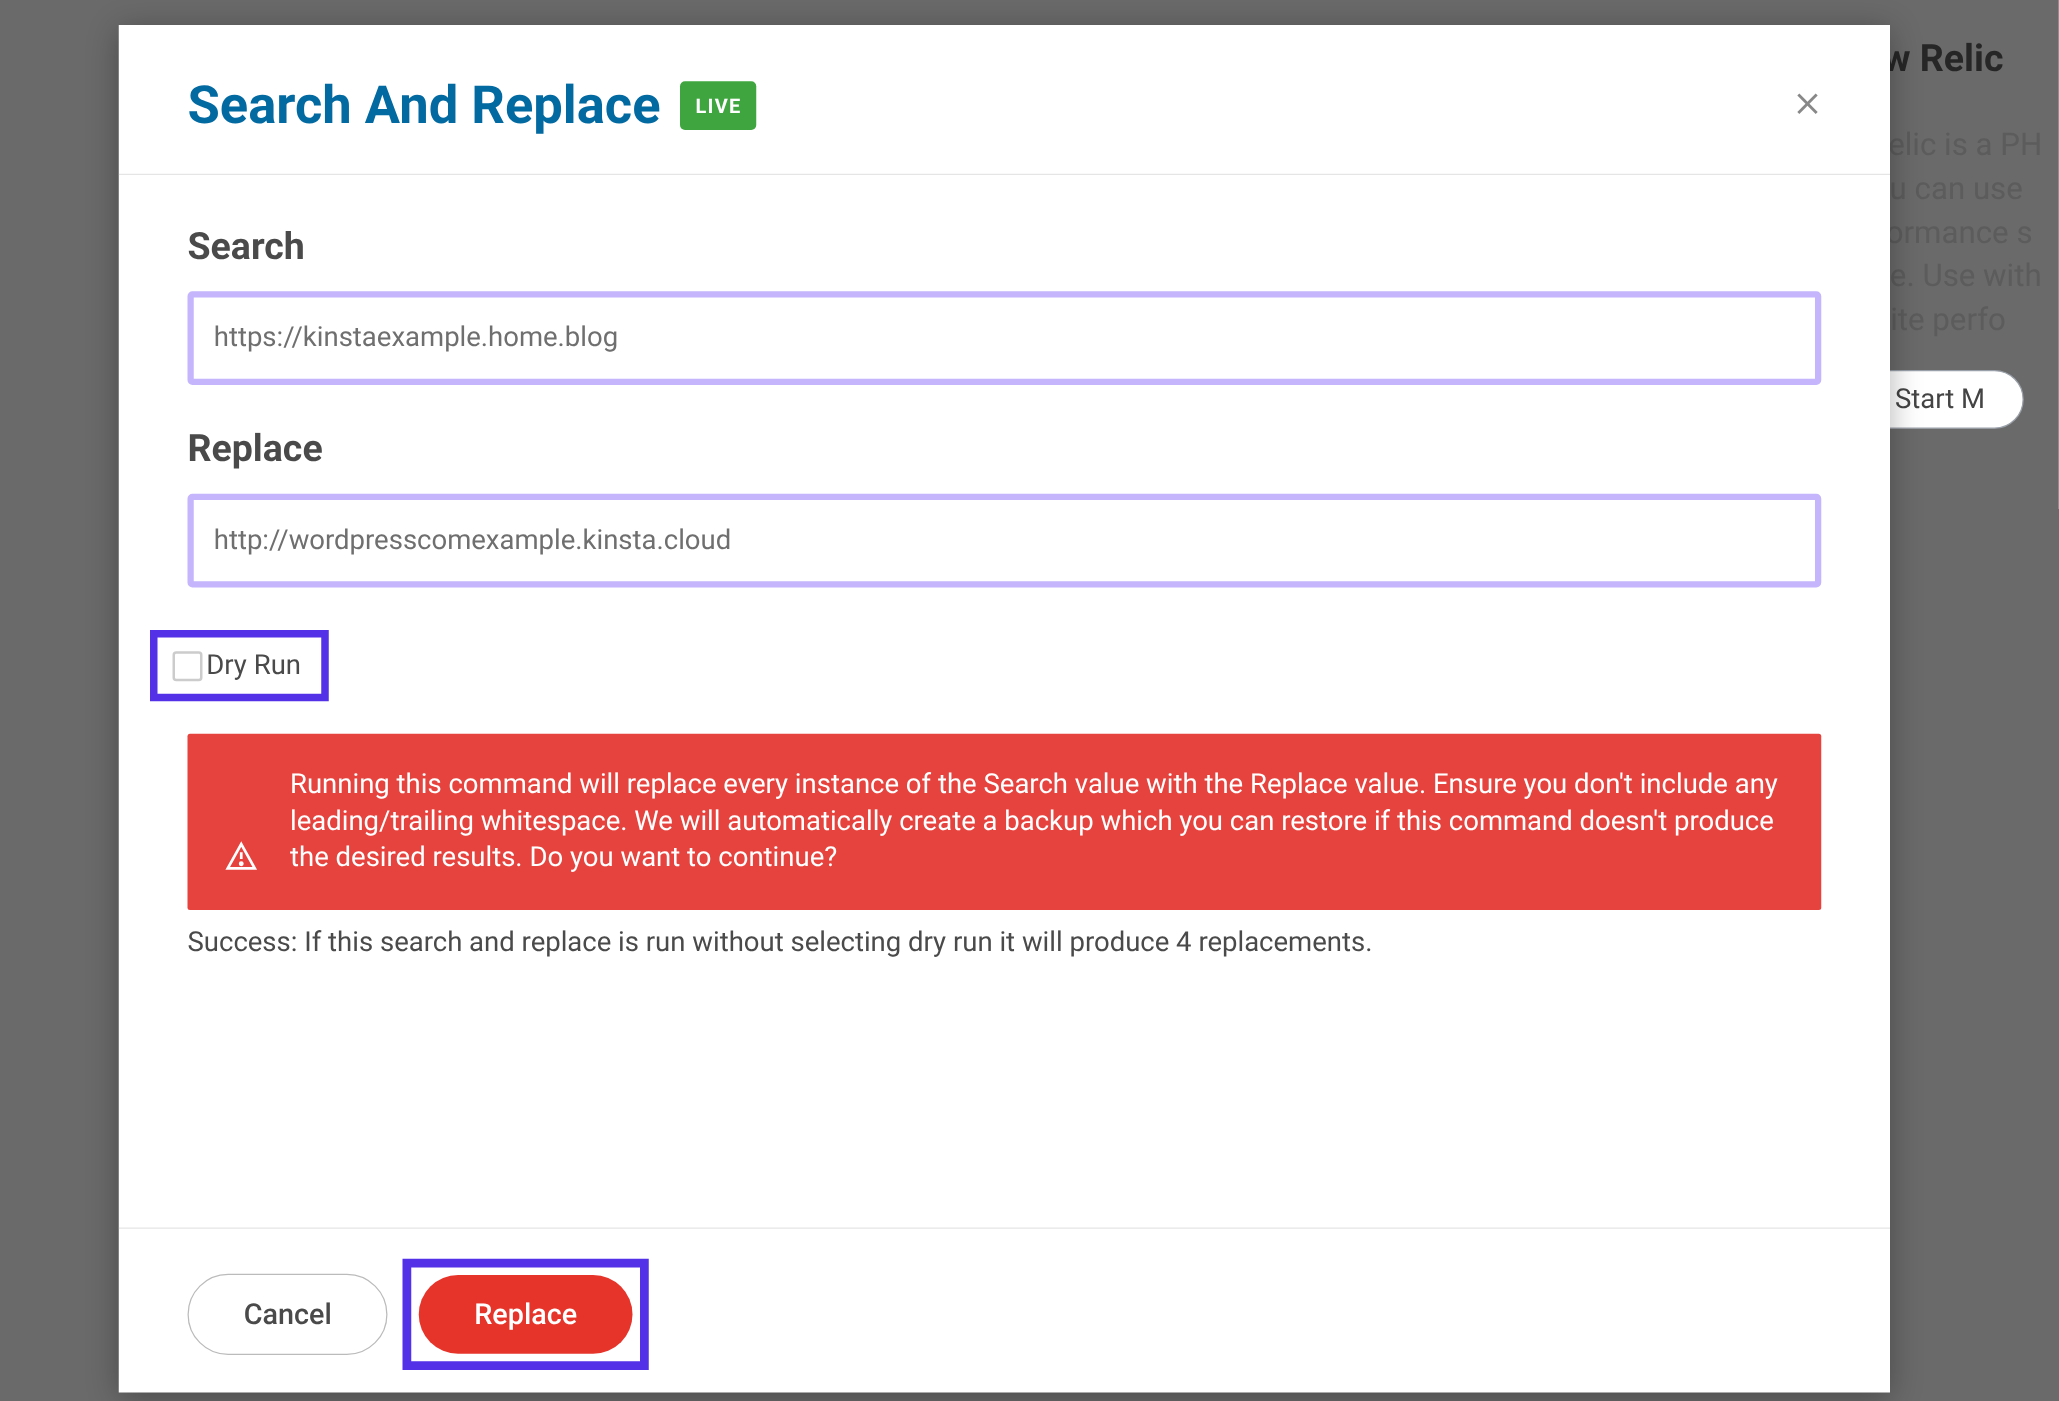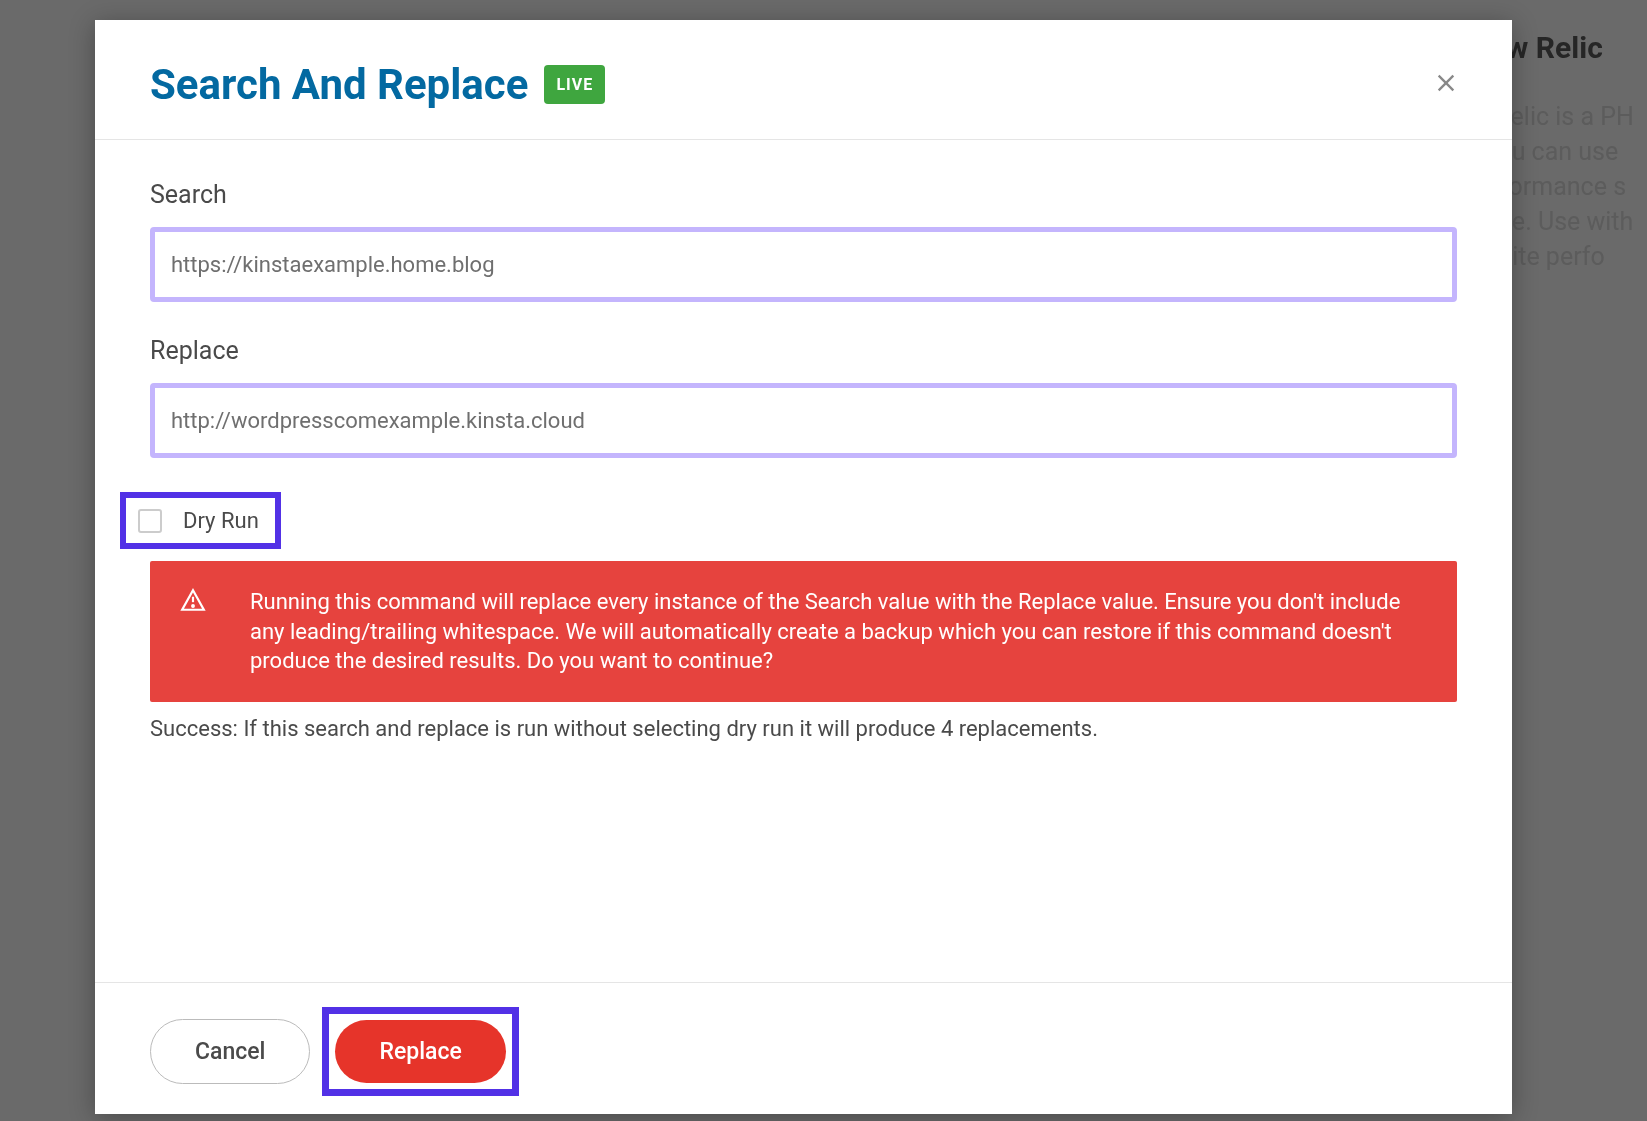--- a/index.html
+++ b/index.html
@@ -92,66 +92,66 @@
     .close-icon svg { width: 22px; height: 22px; stroke: currentColor; stroke-width: 2.5; }
 
     .modal-body {
       padding: 40px 55px 20px 55px;
       flex: 1;
       overflow: visible;
       position: relative;
     }
 
     .field-label {
-      font-size: 25px;
+      font-size: 30px;
       color: #4a4a4a;
       margin-bottom: 18px;
-      font-weight: 400;
+      font-weight: 700;
     }
     .text-input {
       width: 100%;
       border: 5px solid #c4b5fd;
       border-radius: 4px;
       font-size: 22px;
       color: #6f6f6f;
       padding: 20px 16px;
       outline: none;
       margin-bottom: 34px;
       font-family: inherit;
     }
 
     .dryrun-wrap {
       display: inline-flex;
       align-items: center;
-      gap: 21px;
+      gap: 3px;
       border: 6px solid #5231e6;
       padding: 10px 16px 10px 12px;
       margin-left: -30px;
-      margin-bottom: 12px;
+      margin-bottom: 26px;
       cursor: pointer;
     }
     .checkbox {
       width: 24px;
       height: 24px;
       border: 2px solid #ccc;
       border-radius: 3px;
       background: #fff;
     }
     .dryrun-label {
       font-size: 22px;
       color: #4a4a4a;
     }
 
     .warning-box {
       background: #e6433e;
       color: #fff;
       padding: 26px 26px 26px 30px;
       display: flex;
-      gap: 44px;
-      align-items: flex-start;
+      gap: 26px;
+      align-items: flex-end;
       border-radius: 2px;
     }
     .warning-icon svg { width: 26px; height: 26px; stroke: #fff; stroke-width: 2; fill: none; }
     .warning-text {
       font-size: 22px;
       line-height: 1.35;
     }
 
     .success-text {
       margin-top: 14px;
@@ -194,20 +194,23 @@
 </head>
 <body>
 
 <div class="bg-partial">
   <div class="bg-title">New Relic</div>
   <div class="bg-text">w Relic is a PH</div>
   <div class="bg-text">you can use </div>
   <div class="bg-text">erformance s</div>
   <div class="bg-text">bsite. Use with</div>
   <div class="bg-text">site perfo</div>
+  <div class="bg-btn-wrap">
+    <span class="bg-btn">Start M</span>
+  </div>
 </div>
 
 <div class="modal">
 
   <div class="modal-header">
     <div class="modal-title-wrap">
       <span class="modal-title">Search And Replace</span>
       <span class="live-badge">LIVE</span>
     </div>
     <span class="close-icon">

